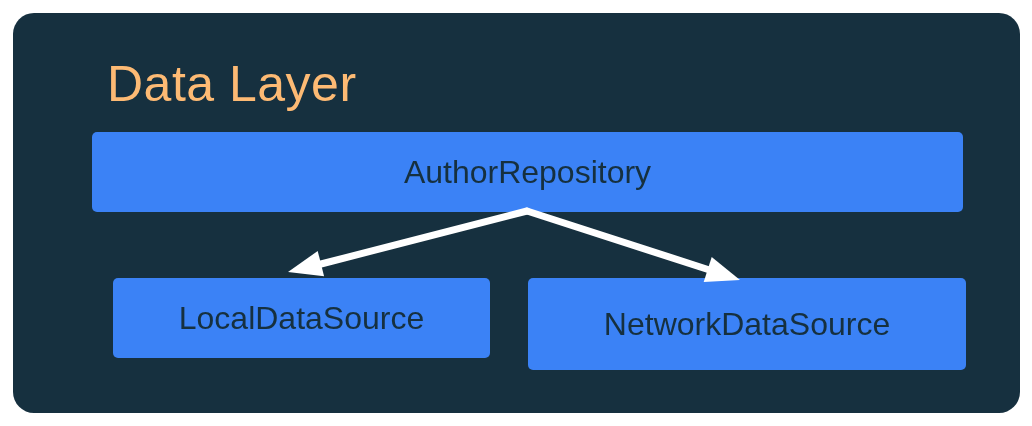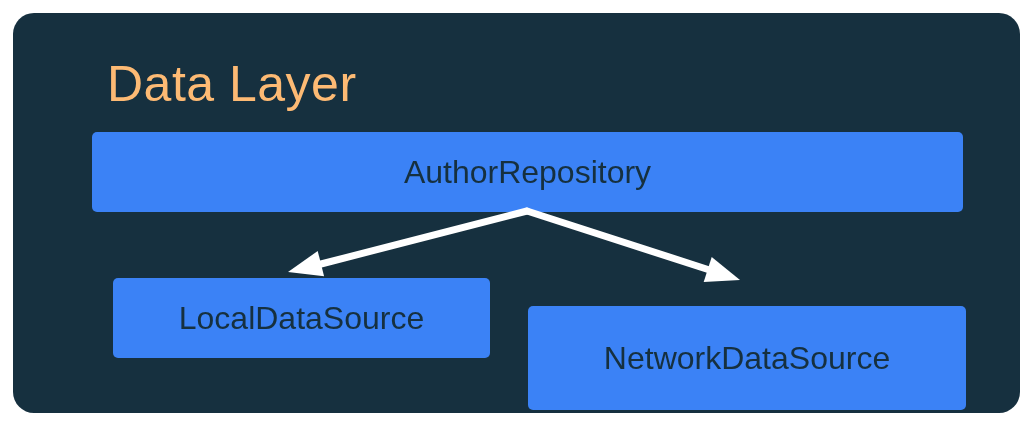--- a/index.html
+++ b/index.html
@@ -42,21 +42,21 @@
     display: flex;
     align-items: center;
     justify-content: center;
     color: #16303F;
     font-size: 32px;
     font-weight: 400;
     white-space: nowrap;
   }
   .node-author   { left: 92px;  top: 132px; width: 871px; height: 80px; }
   .node-local    { left: 95px;  top: 278px; width: 377px; height: 80px; margin-left: 18px; }
-  .node-network  { left: 528px; top: 278px; width: 438px; height: 104px; margin-top: 28px; }
+  .node-network  { left: 528px; top: 278px; width: 438px; height: 92px; }
   .arrows {
     position: absolute;
     left: 0;
     top: 0;
     width: 1032px;
     height: 426px;
     pointer-events: none;
   }
 </style>
 </head>

